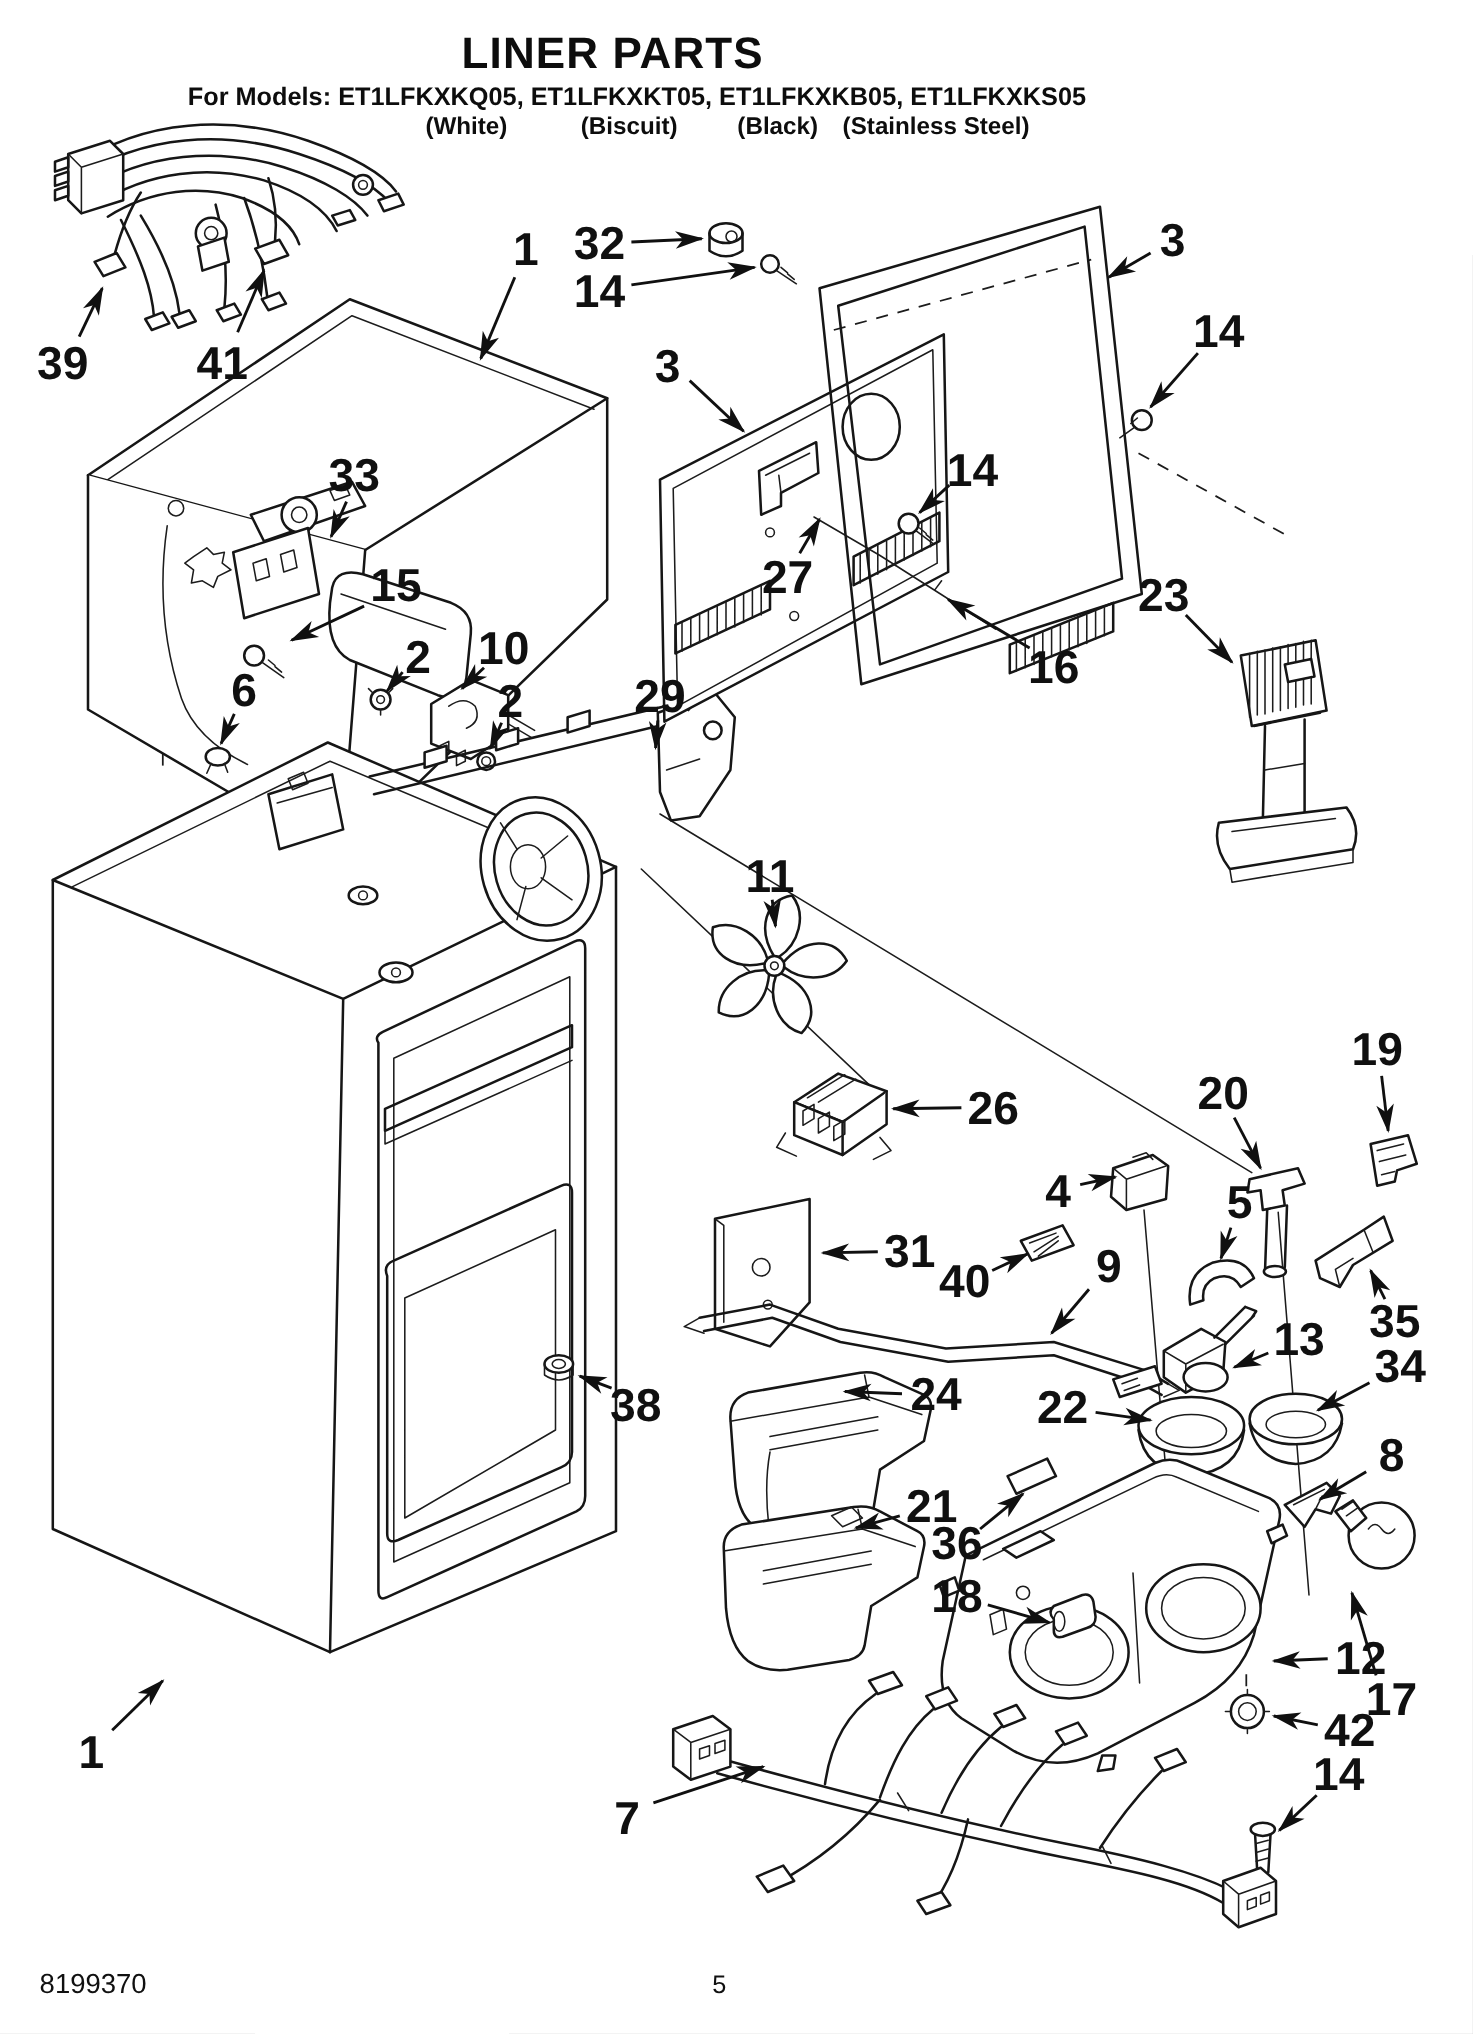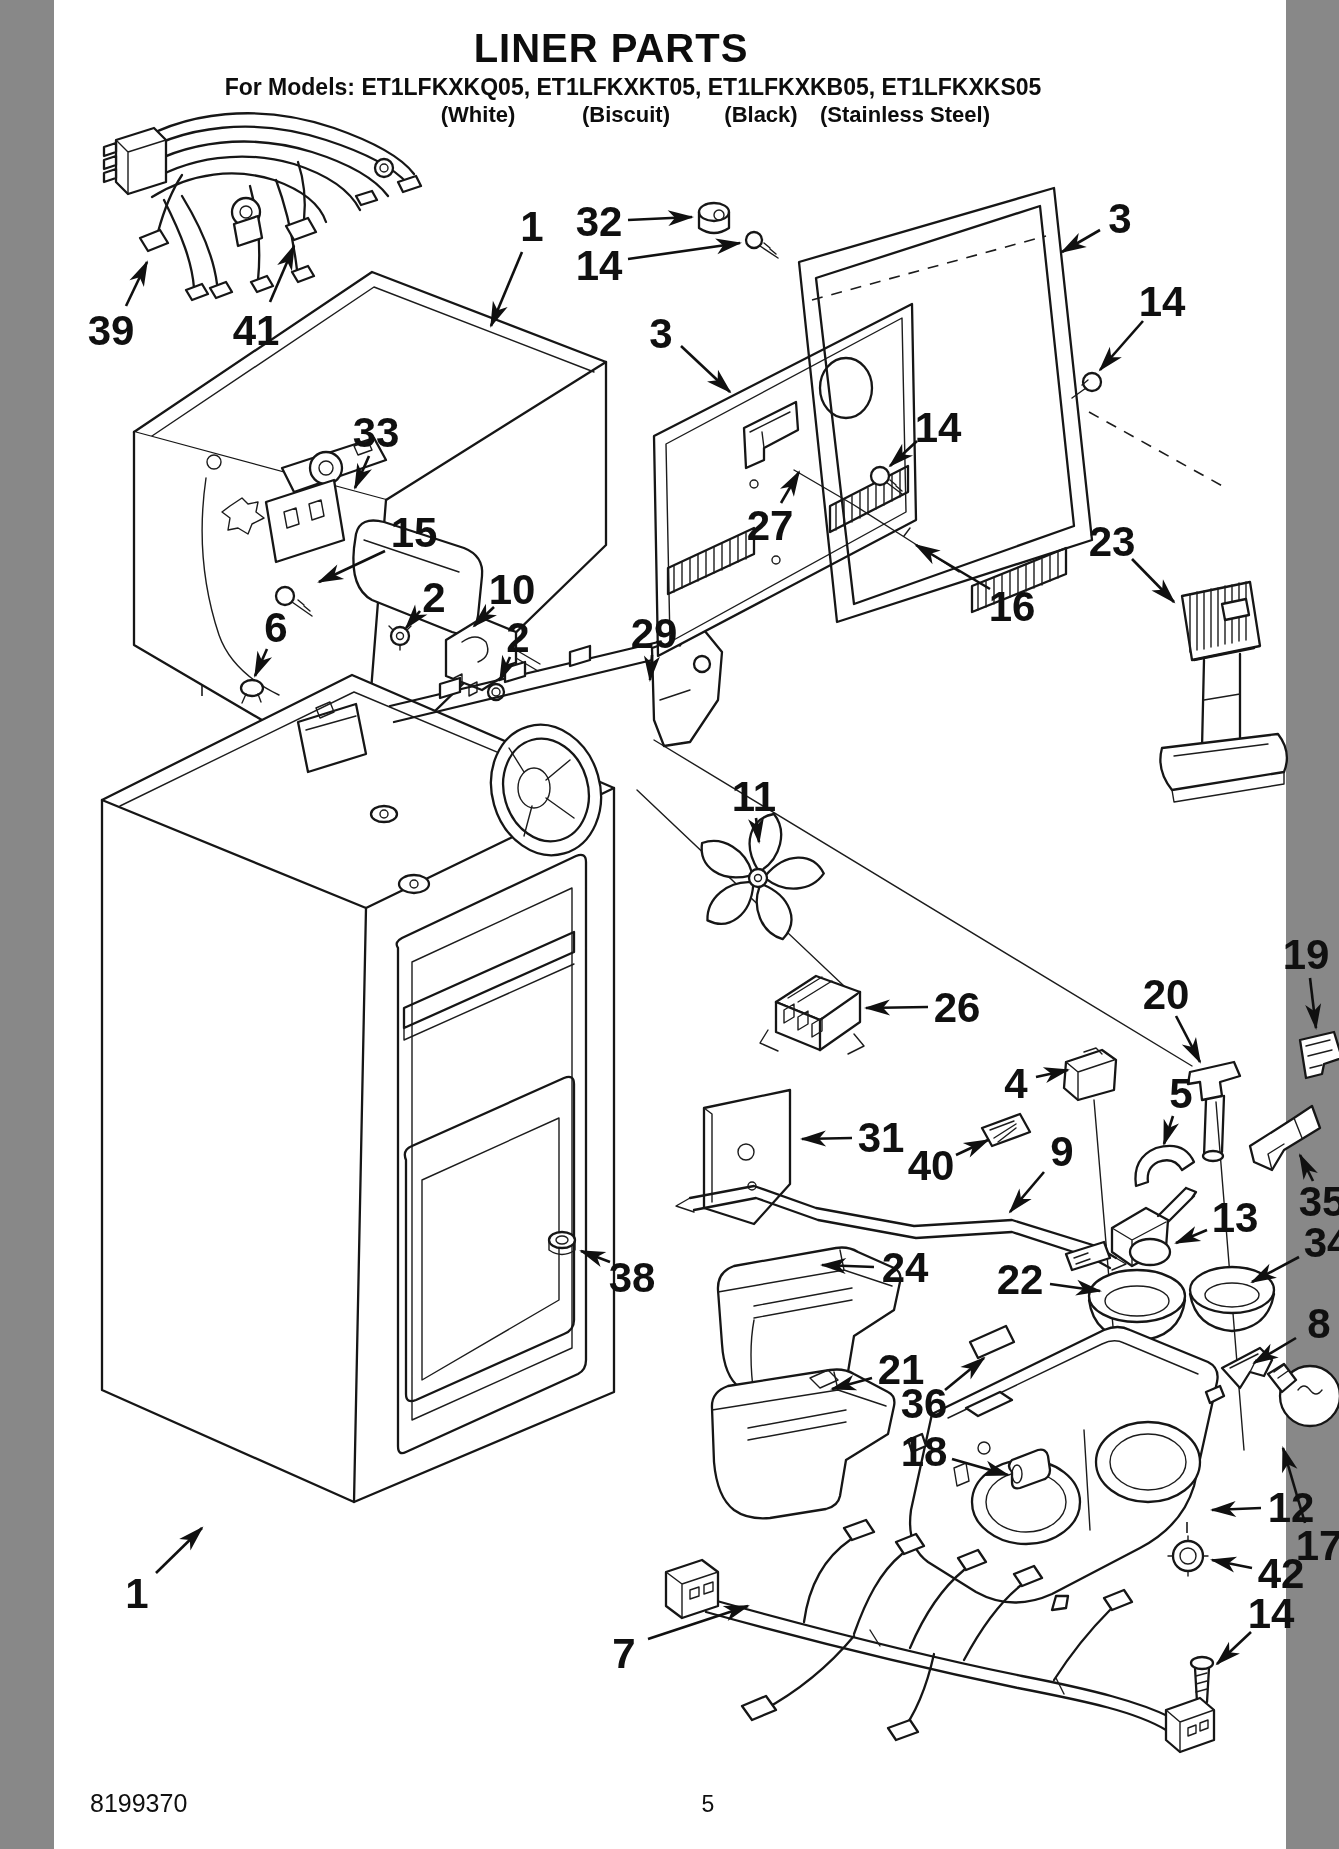--- a/index.html
+++ b/index.html
@@ -1,16 +1,16 @@
 <!DOCTYPE html>
 <html><head>
 <meta charset="utf-8">
 <style>
   html,body{margin:0;padding:0;background:#888;}
-  #page{position:relative;width:1232px;height:1849px;background:#ffffff;margin:0 auto;
+  #page{position:relative;width:1339px;height:1849px;background:#ffffff;margin:0 auto;
         font-family:"Liberation Sans",sans-serif;}
   svg{position:absolute;left:0;top:0;}
   .ink{stroke:#161616;fill:none;stroke-width:2.3;stroke-linejoin:round;stroke-linecap:round;}
   .inkw{stroke:#161616;fill:#ffffff;stroke-width:2.3;stroke-linejoin:round;stroke-linecap:round;}
   .thin{stroke:#1c1c1c;fill:none;stroke-width:1.4;stroke-linejoin:round;stroke-linecap:round;}
   .dash{stroke:#1c1c1c;fill:none;stroke-width:1.6;stroke-dasharray:11 9;}
   .callout-num{font-family:"Liberation Sans",sans-serif;font-weight:bold;font-size:42px;fill:#101010;text-anchor:middle;}
   .callout-arrow{stroke:#101010;stroke-width:2.6;fill:none;}
   .hdr-title{font-family:"Liberation Sans",sans-serif;font-weight:bold;font-size:40px;fill:#0d0d0d;text-anchor:middle;letter-spacing:1px;}
   .hdr-sub{font-family:"Liberation Sans",sans-serif;font-weight:bold;font-size:23px;fill:#0d0d0d;text-anchor:middle;}

